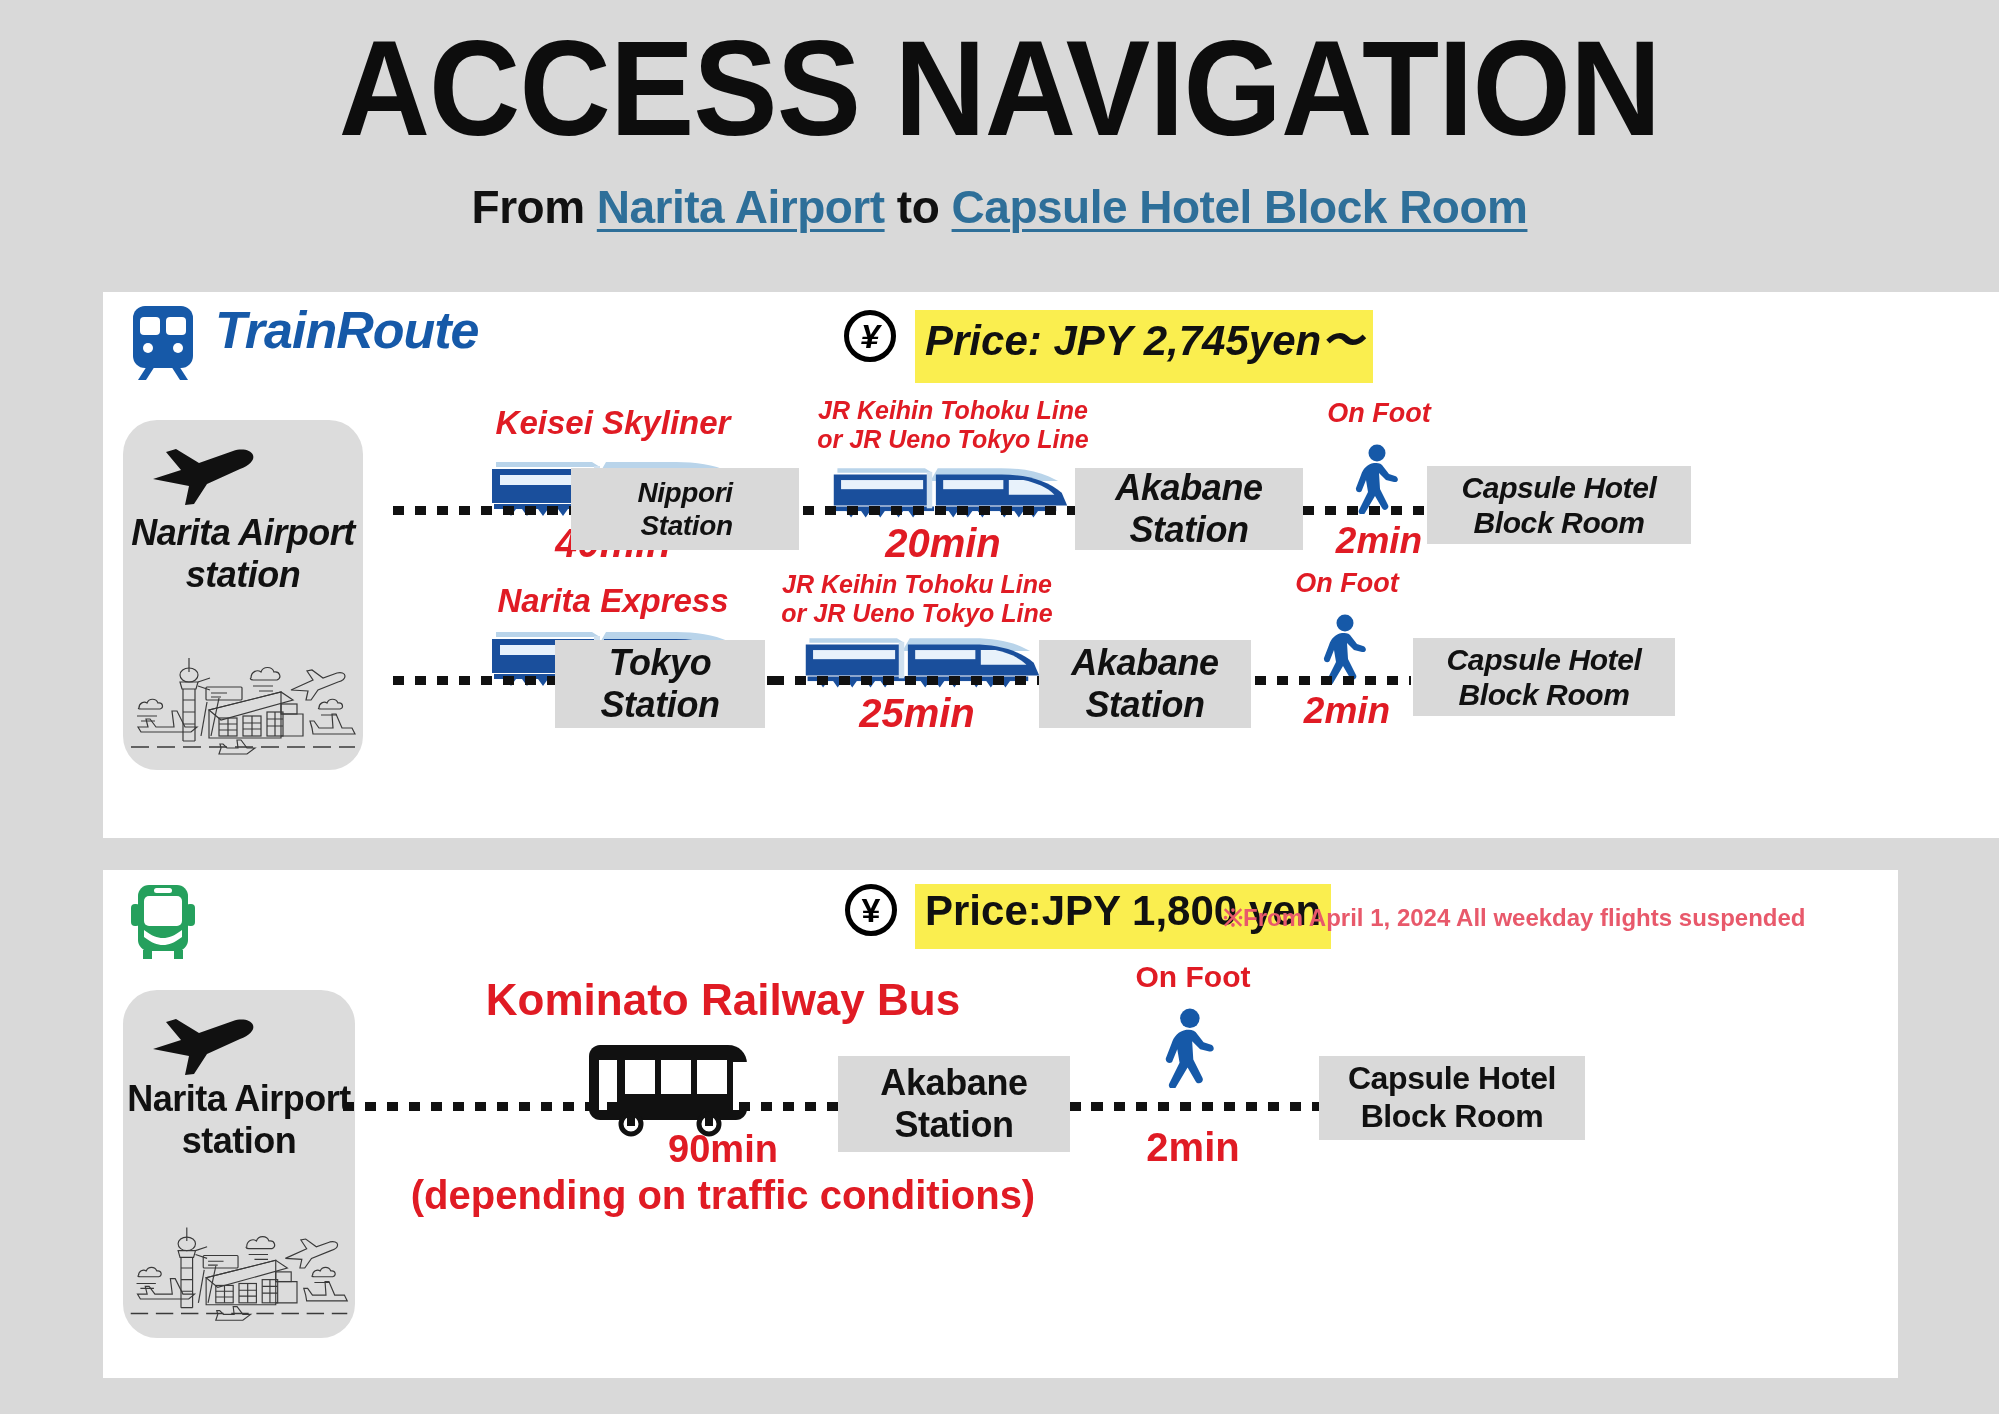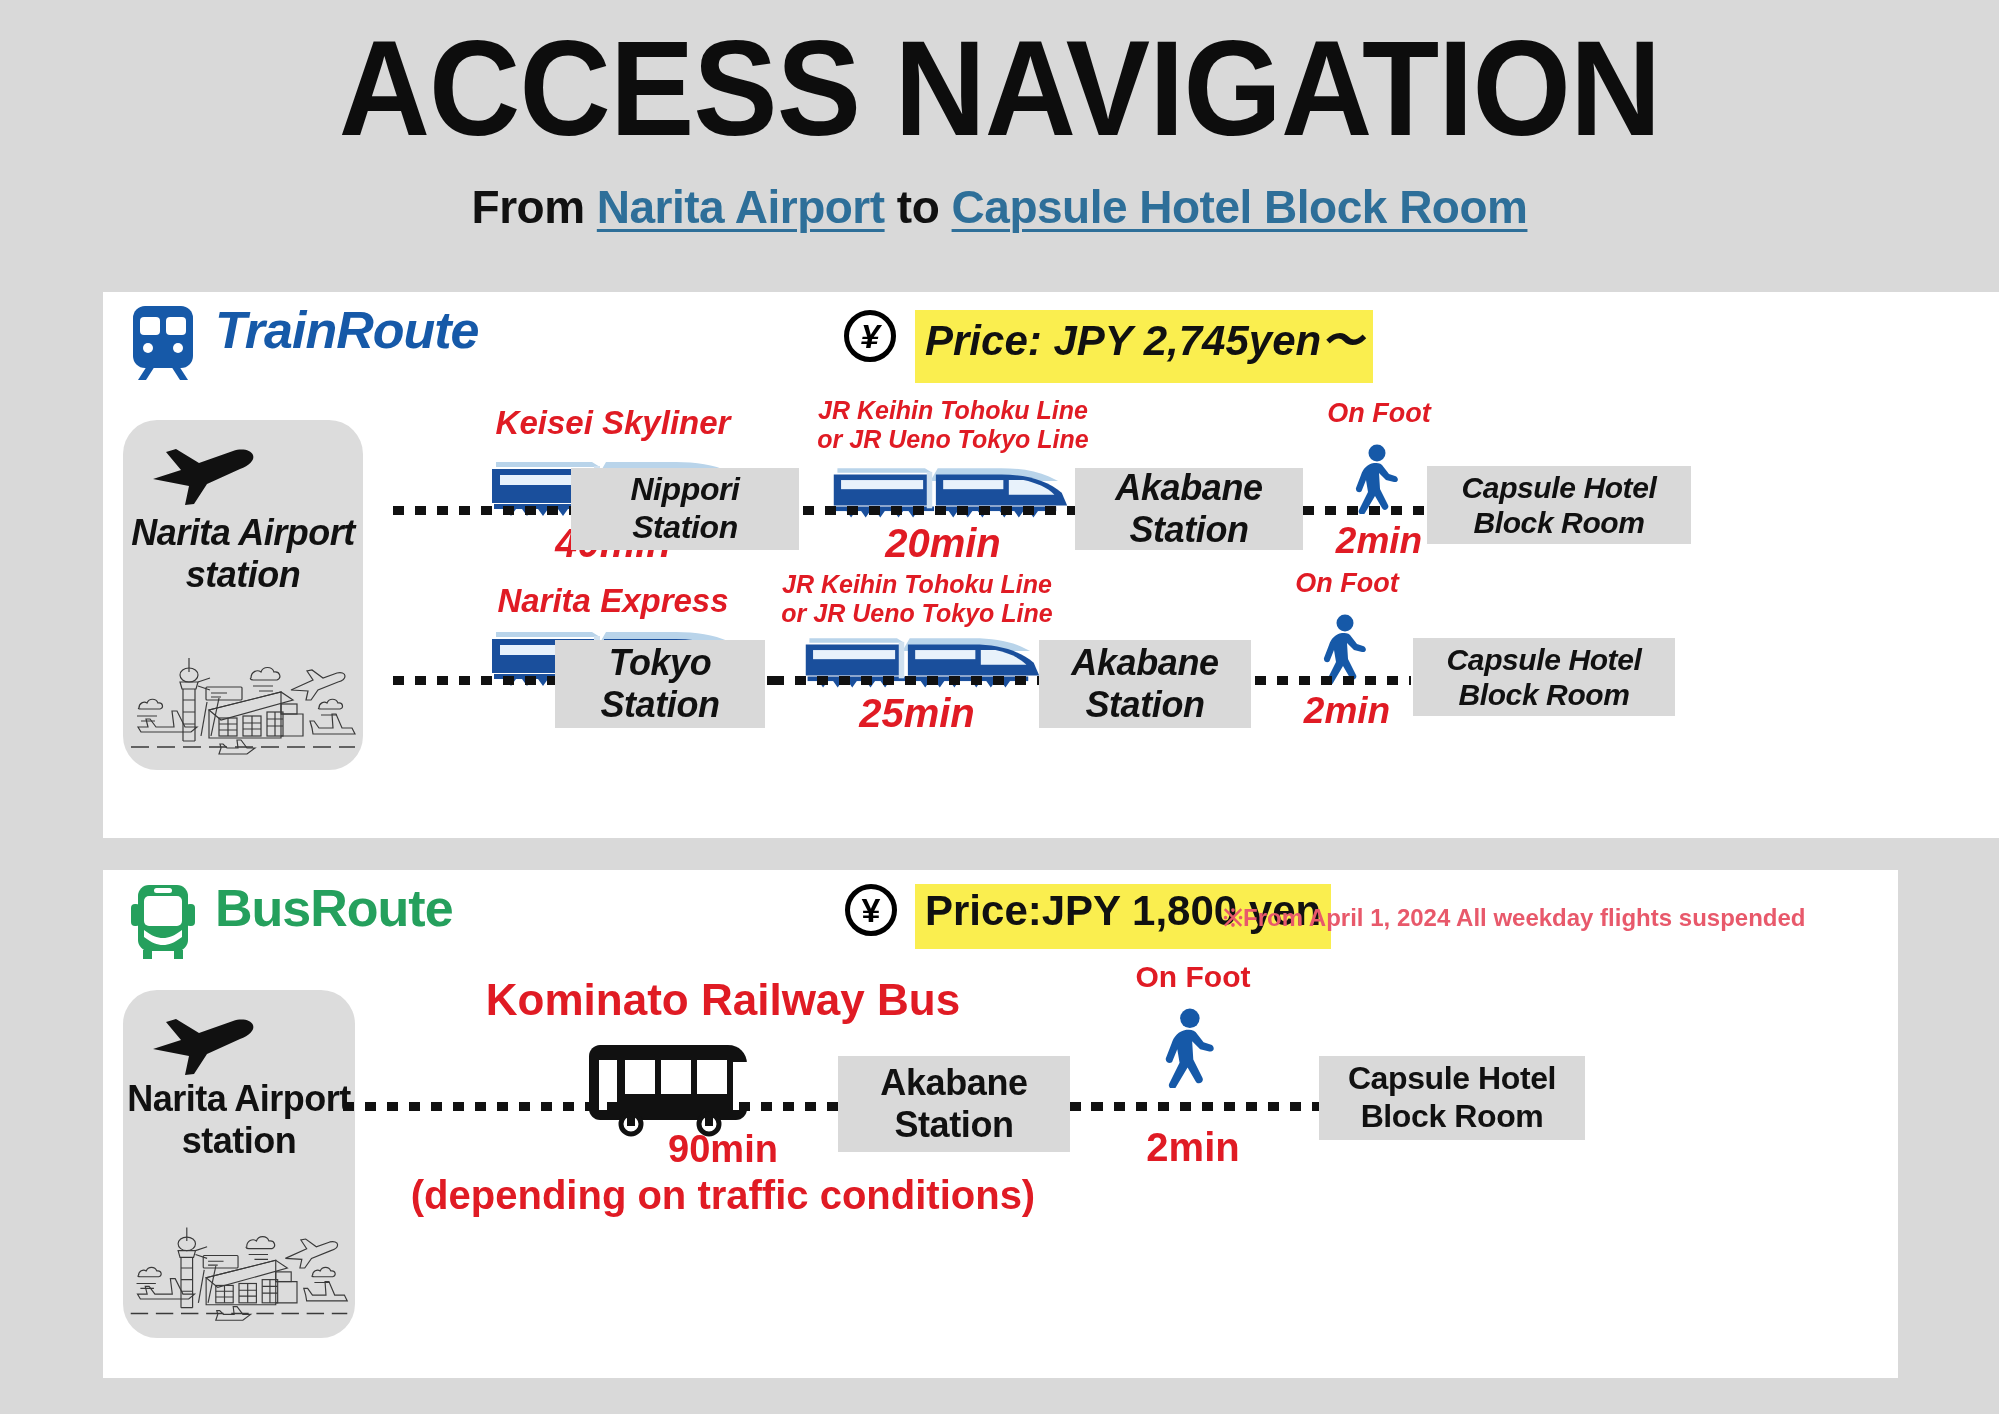--- a/index.html
+++ b/index.html
@@ -237,21 +237,21 @@
         <g fill="#1a4f9c">
           <path d="M28 53 l5 7 l5 -7z M44 53 l5 7 l5 -7z M60 53 l5 7 l5 -7z M80 53 l5 7 l5 -7z M96 53 l5 7 l5 -7z"></path>
           <path d="M140 53 l5 7 l5 -7z M156 53 l5 7 l5 -7z M172 53 l5 7 l5 -7z M196 53 l5 7 l5 -7z M212 53 l5 7 l5 -7z M228 53 l5 7 l5 -7z"></path>
         </g>
         <path fill="#cfe0ef" d="M116 10 h6 v40 h-6z"></path>
       </svg>
     </span>
     <div class="dots" style="left:290px; top:214px; width:406px;"></div>
     <div class="leg-time" style="left:350px; top:228px; width:320px; font-size:40px;">40min</div>
 
-    <div class="station" style="left:468px; top:176px; width:228px; height:82px; font-size:32px;">
+    <div class="station" style="left:468px; top:176px; width:228px; height:82px; font-size:28px;text-align:right;">
       <div>
         <div>Nippori</div>
         <div>Station</div>
       </div>
     </div>
 
     <div class="leg-title" style="left:700px; top:104px; width:300px; font-size:25px; white-space:pre-line;">JR Keihin Tohoku Line
 or JR Ueno Tokyo Line</div>
     <span class="vehicle" style="left:718px; top:170px;">
       <svg width="248" height="58" viewBox="0 0 272 62">
@@ -386,21 +386,20 @@
           <rect x="7" y="3" width="50" height="66" rx="11" fill="#25a05d"></rect>
           <rect x="0" y="22" width="9" height="22" rx="4" fill="#25a05d"></rect>
           <rect x="55" y="22" width="9" height="22" rx="4" fill="#25a05d"></rect>
           <rect x="13" y="14" width="38" height="30" rx="5" fill="#fff"></rect>
           <rect x="23" y="6" width="18" height="5" rx="2.5" fill="#fff"></rect>
           <path fill="#fff" d="M13 48 c8 6 13 8 19 8 c6 0 11 -2 19 -8 v7 c-8 6 -13 8 -19 8 c-6 0 -11 -2 -19 -8z"></path>
           <rect x="12" y="68" width="9" height="9" fill="#25a05d"></rect>
           <rect x="43" y="68" width="9" height="9" fill="#25a05d"></rect>
         </svg>
       </span>
-      <span class="route-name bus">BusRoute</span>
 
       <span class="yen-circle" style="left:742px; top:14px;">¥</span>
       <span class="price" style="left:812px; top:14px;">Price:JPY 1,800 yen</span>
       <span class="notice" style="left:1120px; top:30px;">※From April 1, 2024 All weekday flights suspended</span>
     </div>
 
     <div class="airport-card" style="left:20px; top:120px; width:232px; height:348px;">
       <span class="plane">
         <svg width="112" height="74" viewBox="0 0 112 74">
           <path fill="#111" d="M6 47 L34 38 L19 20 L29 17 L52 31 L86 19 c9-3 18-1 20 4 2 5-4 11-13 14 L60 52 L47 72 L38 73 L42 54 Z"></path>

